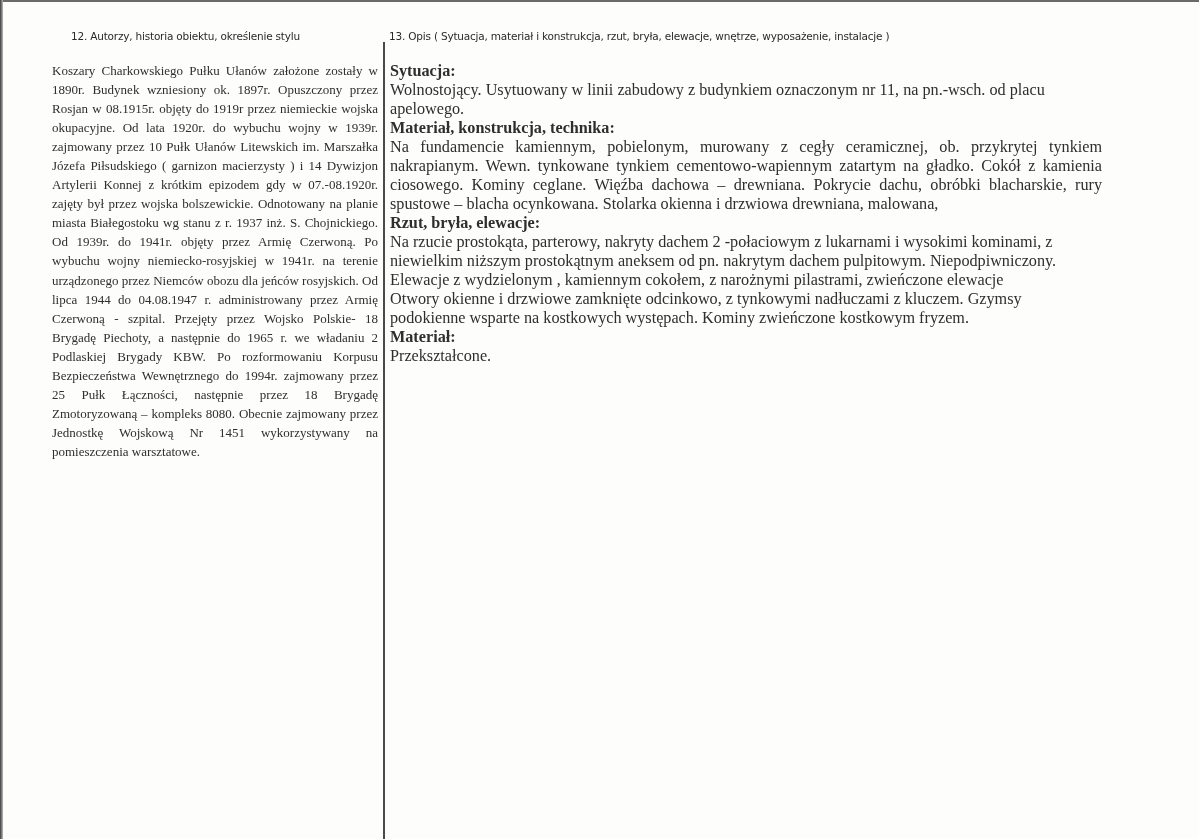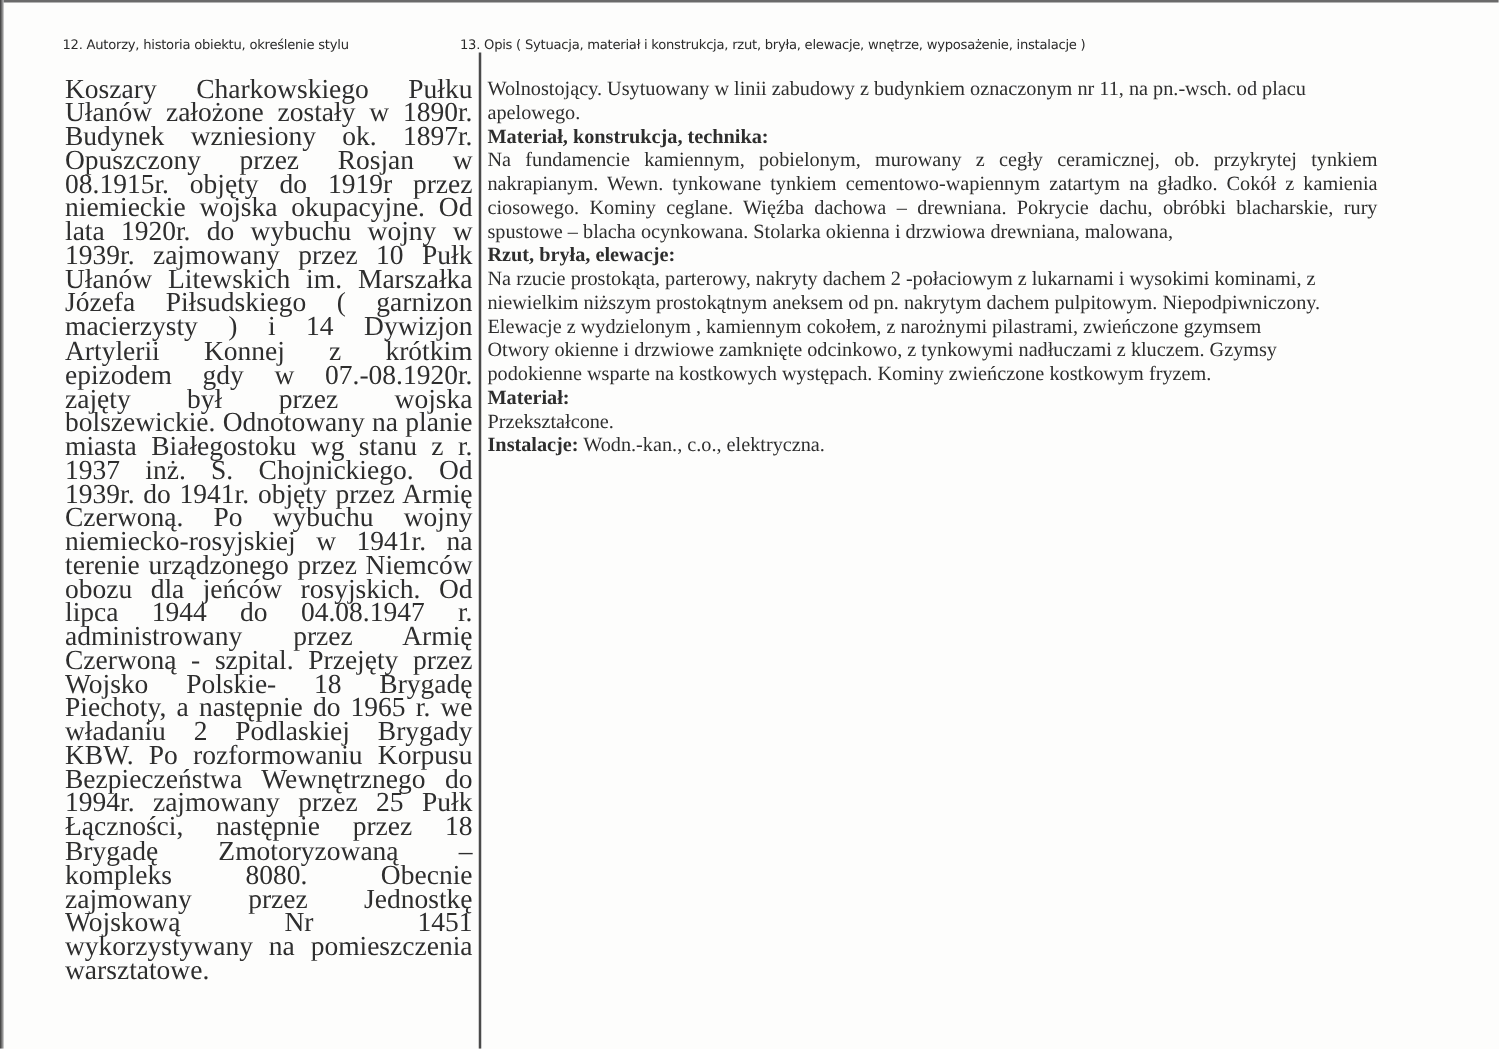--- a/index.html
+++ b/index.html
@@ -28,39 +28,40 @@
     background: linear-gradient(to right, #3a3a3a, #bbbbbb);
   }
   .section-header {
     position: absolute;
     top: 30px;
     font-family: "DejaVu Sans", sans-serif;
     font-size: 10.5px;
     color: #2a2a2a;
     white-space: nowrap;
     letter-spacing: -0.2px;
+    margin-left: 21px;
   }
   #hdr-12 { left: 50px; }
   #hdr-13 { left: 368px; }
 
   .divider {
     position: absolute;
     left: 383px;
     top: 42px;
     width: 2px;
     height: 797px;
     background: #4a4a4a;
   }
 
   .col-left {
     position: absolute;
     left: 52px;
     top: 61px;
     width: 326px;
-    font-size: 22px;
+    font-size: 13px;
     line-height: 19.05px;
     text-align: justify;
     color: #2e2e2e;
   }
   .col-left p { margin: 0; }
 
   .col-right {
     position: absolute;
     left: 390px;
     top: 62px;
@@ -87,29 +88,29 @@
 <div id="hdr-12" class="section-header">12. Autorzy, historia obiektu, określenie stylu</div>
 <div id="hdr-13" class="section-header">13. Opis ( Sytuacja, materiał i konstrukcja, rzut, bryła, elewacje, wnętrze, wyposażenie, instalacje )</div>
 
 <div class="divider"></div>
 
 <div class="col-left">
   <p>Koszary Charkowskiego Pułku Ułanów założone zostały w 1890r. Budynek wzniesiony ok. 1897r.  Opuszczony przez Rosjan w 08.1915r. objęty do 1919r przez niemieckie wojska okupacyjne. Od lata 1920r. do wybuchu wojny w 1939r. zajmowany przez 10 Pułk Ułanów Litewskich im. Marszałka Józefa Piłsudskiego ( garnizon macierzysty ) i 14 Dywizjon Artylerii Konnej z krótkim epizodem gdy w 07.-08.1920r. zajęty był przez wojska bolszewickie. Odnotowany na planie miasta Białegostoku wg stanu z r. 1937 inż. S. Chojnickiego. Od 1939r. do 1941r. objęty przez Armię Czerwoną. Po wybuchu wojny niemiecko-rosyjskiej w 1941r. na terenie urządzonego przez Niemców obozu dla jeńców rosyjskich. Od lipca 1944 do 04.08.1947 r. administrowany przez Armię Czerwoną - szpital. Przejęty przez Wojsko Polskie- 18 Brygadę Piechoty, a następnie do 1965 r. we władaniu 2 Podlaskiej Brygady KBW. Po rozformowaniu Korpusu Bezpieczeństwa Wewnętrznego do 1994r. zajmowany przez 25 Pułk Łączności, następnie przez 18 Brygadę Zmotoryzowaną – kompleks 8080. Obecnie zajmowany przez Jednostkę Wojskową Nr 1451 wykorzystywany na pomieszczenia warsztatowe.</p>
 </div>
 
 <div class="col-right">
+  <span class="heading">Sytuacja:</span>
   <p>Wolnostojący. Usytuowany  w linii zabudowy z budynkiem oznaczonym nr 11, na pn.-wsch. od placu apelowego.</p>
 
   <span class="heading">Materiał, konstrukcja, technika:</span>
   <p class="justify">Na fundamencie kamiennym, pobielonym, murowany z cegły ceramicznej, ob. przykrytej tynkiem nakrapianym. Wewn. tynkowane tynkiem cementowo-wapiennym zatartym na gładko. Cokół z kamienia ciosowego. Kominy ceglane. Więźba dachowa – drewniana. Pokrycie dachu, obróbki blacharskie, rury spustowe – blacha ocynkowana. Stolarka okienna i drzwiowa drewniana, malowana,</p>
 
   <span class="heading">Rzut, bryła, elewacje:</span>
   <p>Na rzucie prostokąta, parterowy, nakryty dachem 2 -połaciowym z lukarnami i wysokimi kominami, z</p>
   <p>niewielkim niższym prostokątnym aneksem od pn. nakrytym dachem pulpitowym. Niepodpiwniczony.</p>
-  <p>Elewacje z wydzielonym , kamiennym cokołem, z narożnymi pilastrami, zwieńczone gzymsem</p>
+  <p>Elewacje z wydzielonym , kamiennym cokołem, z narożnymi pilastrami, zwieńczone elewacje</p>
   <p>Otwory okienne i drzwiowe zamknięte odcinkowo, z tynkowymi nadłuczami z kluczem. Gzymsy</p>
   <p>podokienne wsparte na kostkowych występach. Kominy zwieńczone kostkowym fryzem.</p>
 
   <span class="heading">Materiał:</span>
   <p>Przekształcone.</p>
 
-  <p><span class="inline-head">Instalacje:</span><span> Wodn.-kan., c.o., elektryczna.</span></p>
 </div>
 
 </body></html>

